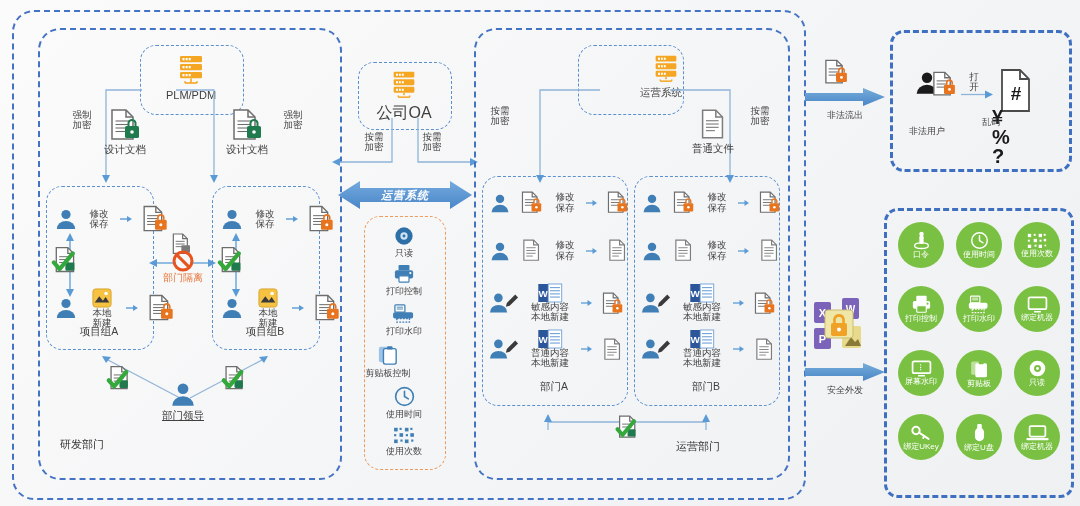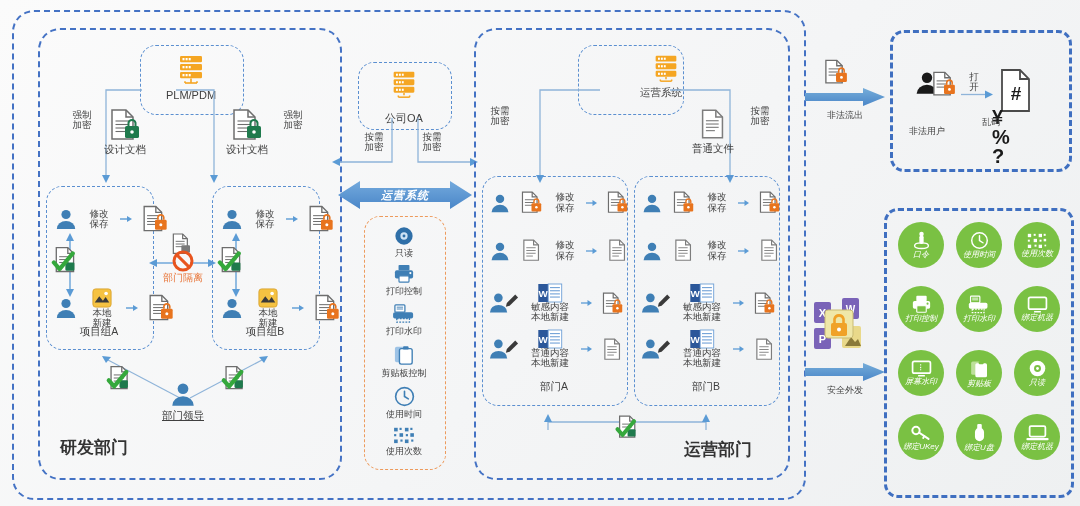--- a/index.html
+++ b/index.html
@@ -11,31 +11,30 @@
     position:relative;
   }
   .canvas{position:absolute;inset:0;
     background:linear-gradient(135deg,#fbfbfb 0%,#f4f5f6 55%,#eef0f1 100%);}
   .abs{position:absolute;}
   .dash{border:2px dashed #4472c4;border-radius:22px;}
   .dash-thin{border:1.6px dashed #5b8fd0;border-radius:16px;}
   .dash-orange{border:1.6px dashed #ed9a5c;border-radius:16px;}
   .dash-bold{border:3px dashed #3f6fc0;border-radius:14px;}
   .lbl{font-size:10.5px;line-height:1.15;color:#3f3f3f;text-align:center;white-space:pre-line;}
-  .lbl-b{font-weight:bold;font-size:17px;color:#333;}
+  .lbl-b{font-weight:normal;font-size:11px;color:#333;}
   .lbl-sm{font-size:9px;line-height:1.15;color:#444;text-align:center;white-space:pre-line;}
   .lbl-or{font-size:10px;color:#e8763a;text-align:center;}
   .col{display:flex;flex-direction:column;align-items:center;}
   svg{display:block;overflow:visible;}
   .gcirc{
     width:46px;height:46px;border-radius:50%;
     background:#7ac143;
     display:flex;flex-direction:column;align-items:center;justify-content:center;
     color:#fff;
-    font-style:italic;
   }
   .gcirc .cap{font-size:8px;margin-top:1px;line-height:1;white-space:nowrap;}
   .grid3{display:grid;grid-template-columns:repeat(3,46px);grid-template-rows:repeat(4,46px);
     gap:18px 12px;}
   .flowtxt{font-size:9.5px;line-height:1.1;text-align:center;color:#3f3f3f;white-space:pre-line;}
   .bigarrow-txt{
     position:absolute;left:0;right:0;top:50%;transform:translateY(-50%);
     text-align:center;color:#fff;font-size:11px;font-style:italic;font-weight:bold;
     letter-spacing:1px;
   }
@@ -407,21 +406,21 @@
             <rect x="14.7" y="22" width="2" height="2.3"></rect>
         </g>
         <g stroke="#f5a623" stroke-width="1.6" fill="none">
           <path d="M17 26.5 V29"></path>
             <path d="M11 31 H23"></path>
             <path d="M11 31 V29.2"></path>
             <path d="M23 31 V29.2"></path>
         </g>
       </svg>
     </span>
-    <div class="lbl" style="margin-top:12px;font-size:11px;">公司OA</div>
+    <div class="lbl" style="margin-top:4px;font-size:16px;">公司OA</div>
   </div>
 
   <div class="abs flowtxt" style="left:356px;top:132px;width:36px;">按需
 加密</div>
   <div class="abs flowtxt" style="left:414px;top:132px;width:36px;">按需
 加密</div>
 
   <svg class="abs" style="left:330px;top:118px;width:150px;height:52px;">
     <g stroke="#8fb4d9" stroke-width="1.3" fill="none">
       <path d="M62 0 V44 H10"></path>
@@ -471,21 +470,21 @@
     <span>
       <svg width="24" height="20" viewBox="0 0 26 22">
         <rect x="3" y="1" width="11" height="8" rx="1" fill="#fff" stroke="#3f7fb5" stroke-width="1.4"></rect>
         <path d="M5 3.5 H12 M5 5.5 H12" stroke="#3f7fb5" stroke-width="1"></path>
         <rect x="1" y="9" width="22" height="7" rx="2" fill="#3f7fb5"></rect>
         <rect x="5" y="16" width="14" height="4" fill="none" stroke="#3f7fb5" stroke-width="1.4" stroke-dasharray="2 1.4"></rect>
       </svg>
     </span>
     <div class="lbl-sm" style="margin-top:2px;">打印水印</div>
   </div>
-  <div class="abs col" style="left:364px;top:344px;width:80px;">
+  <div class="abs col" style="left:348px;top:344px;width:80px;">
     <span>
       <svg width="20" height="22" viewBox="0 0 22 24">
         <rect x="1" y="3" width="13" height="17" rx="2" fill="#9dc3e6"></rect>
         <rect x="6" y="5" width="14" height="17" rx="2" fill="#fff" stroke="#3f7fb5" stroke-width="1.5"></rect>
         <rect x="10" y="2.5" width="6" height="3.5" rx="1" fill="#3f7fb5"></rect>
       </svg>
     </span>
     <div class="lbl-sm" style="margin-top:2px;">剪贴板控制</div>
   </div>
   <div class="abs col" style="left:364px;top:386px;width:80px;">
@@ -513,21 +512,21 @@
             <rect x="8" y="15" width="2.4" height="2.4"></rect>
             <rect x="13" y="15" width="4" height="4"></rect>
             <rect x="20" y="15" width="2.4" height="2.4"></rect>
         </g>
       </svg>
     </span>
     <div class="lbl-sm" style="margin-top:2px;">使用次数</div>
   </div>
 
   <div class="abs dash" style="left:474px;top:28px;width:312px;height:448px;"></div>
-  <div class="abs lbl lbl-b" style="left:676px;top:440px;width:90px;text-align:left;margin-left:8px;">运营部门</div>
+  <div class="abs lbl lbl-b" style="left:676px;top:440px;width:90px;text-align:left;">运营部门</div>
 
   <div class="abs dash-thin" style="left:578px;top:45px;width:104px;height:68px;"></div>
   <div class="abs col" style="left:578px;top:52px;width:104px;align-items:flex-end;">
     <span>
       <svg width="32" height="32" viewBox="0 0 34 34">
         <g fill="#f5a623">
           <rect x="6" y="4" width="22" height="6.2" rx="1.2"></rect>
           <rect x="6" y="12" width="22" height="6.2" rx="1.2"></rect>
           <rect x="6" y="20" width="22" height="6.2" rx="1.2"></rect>
         </g>

